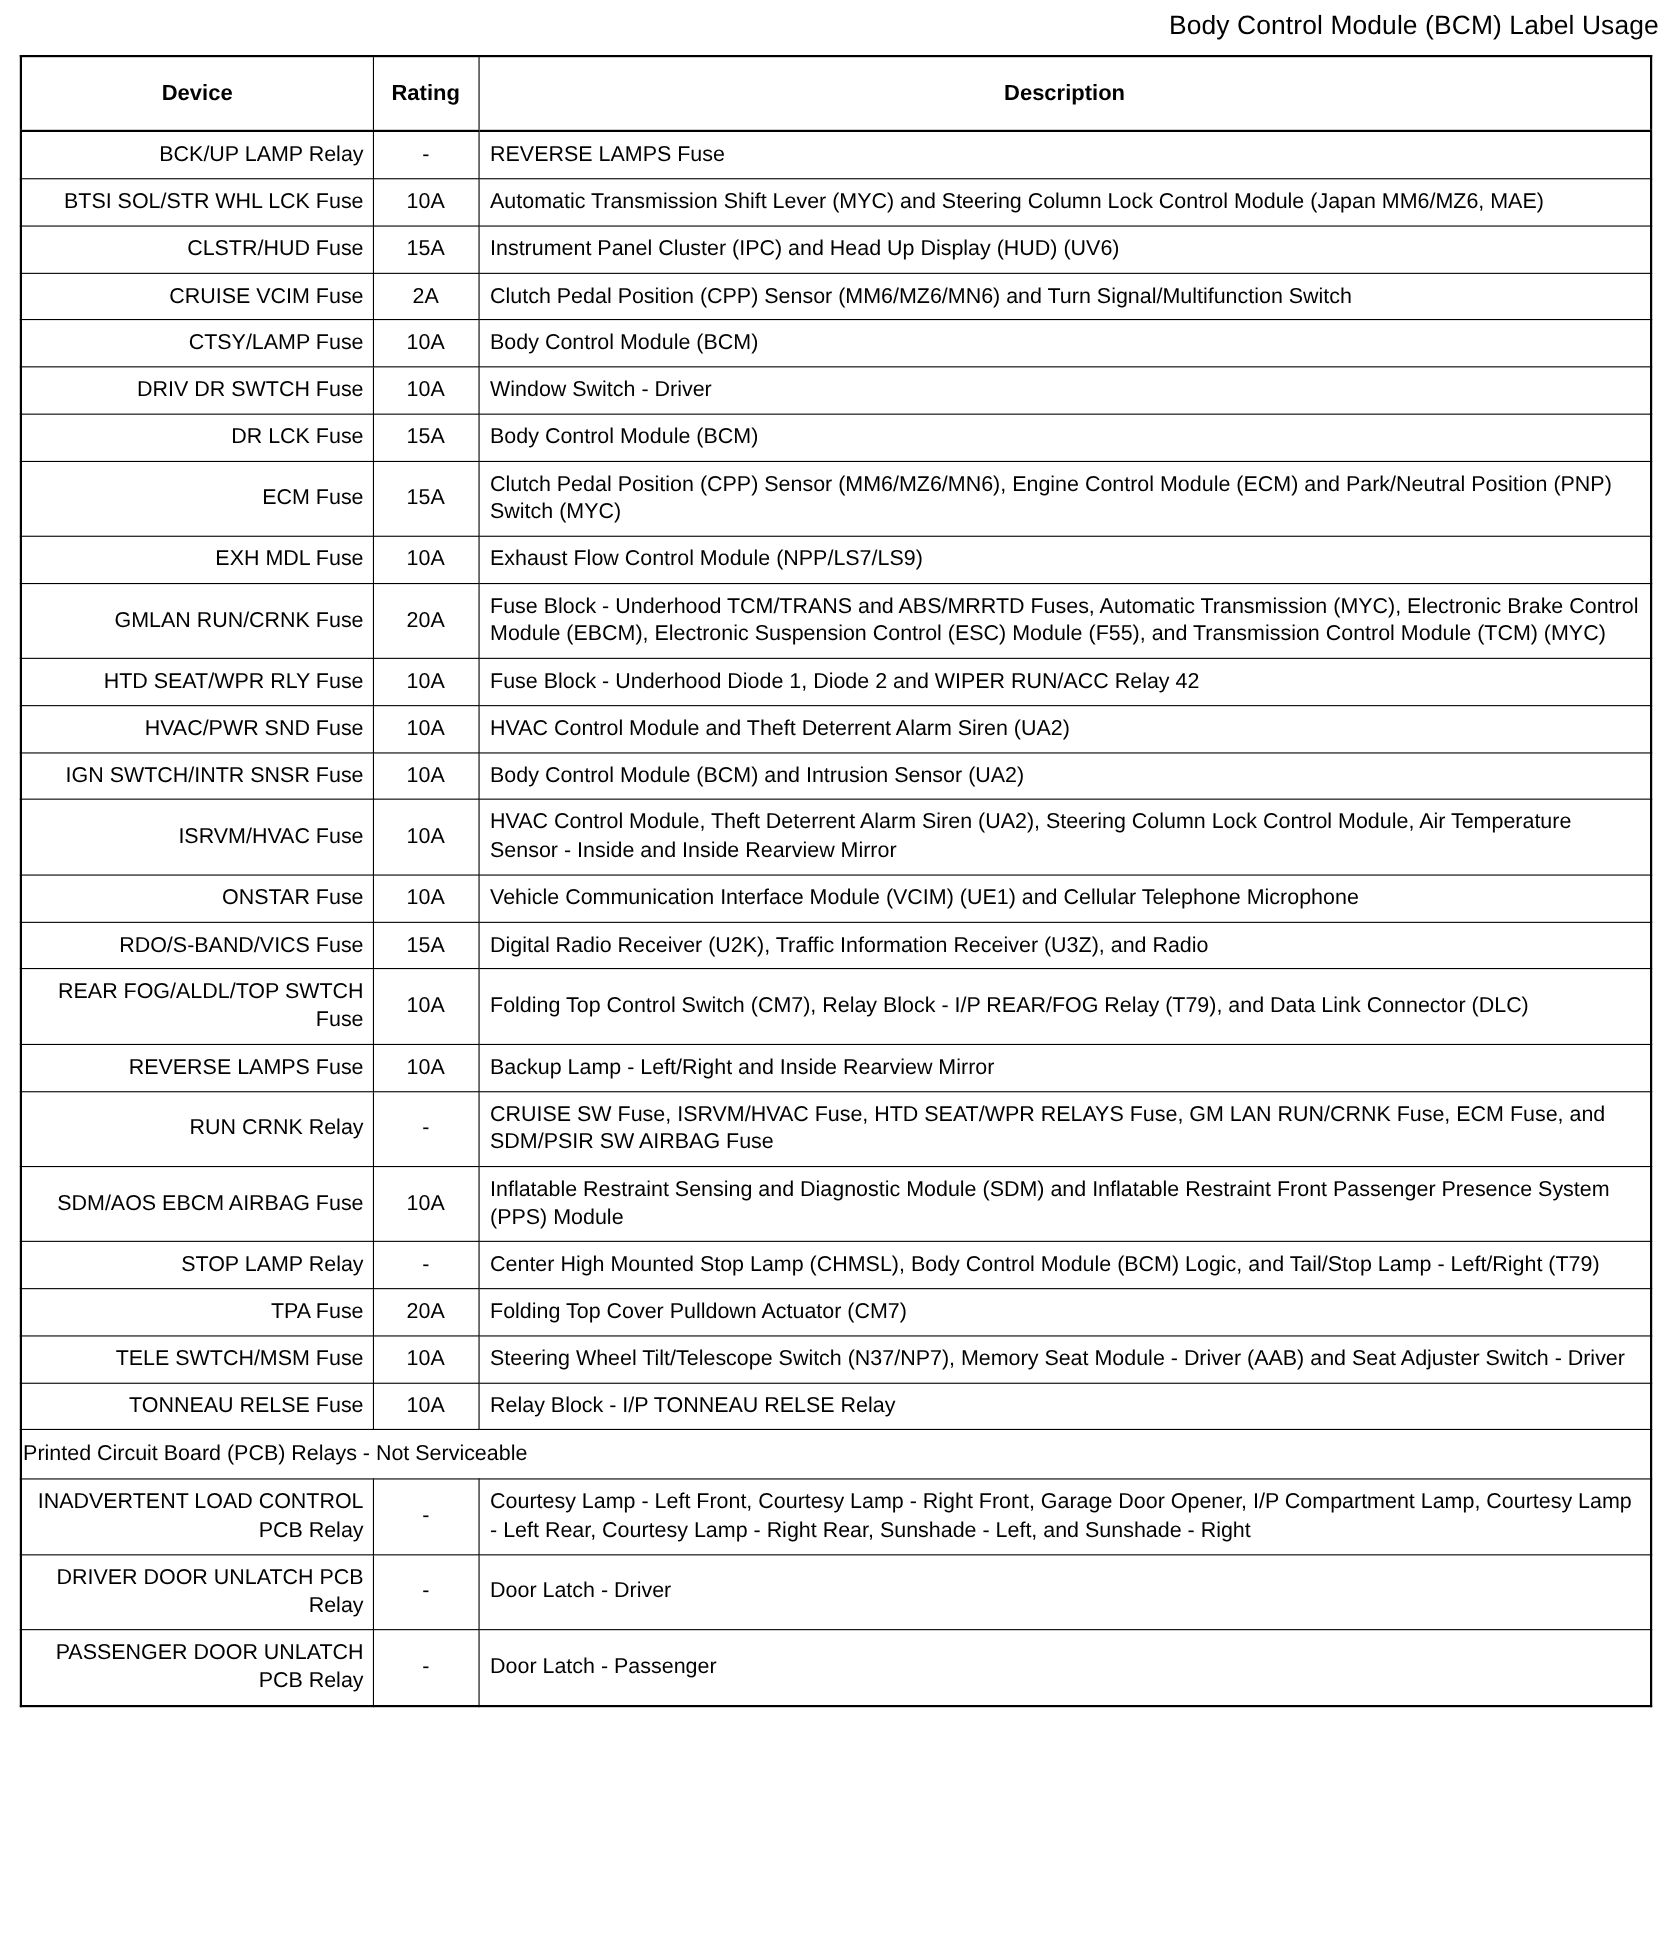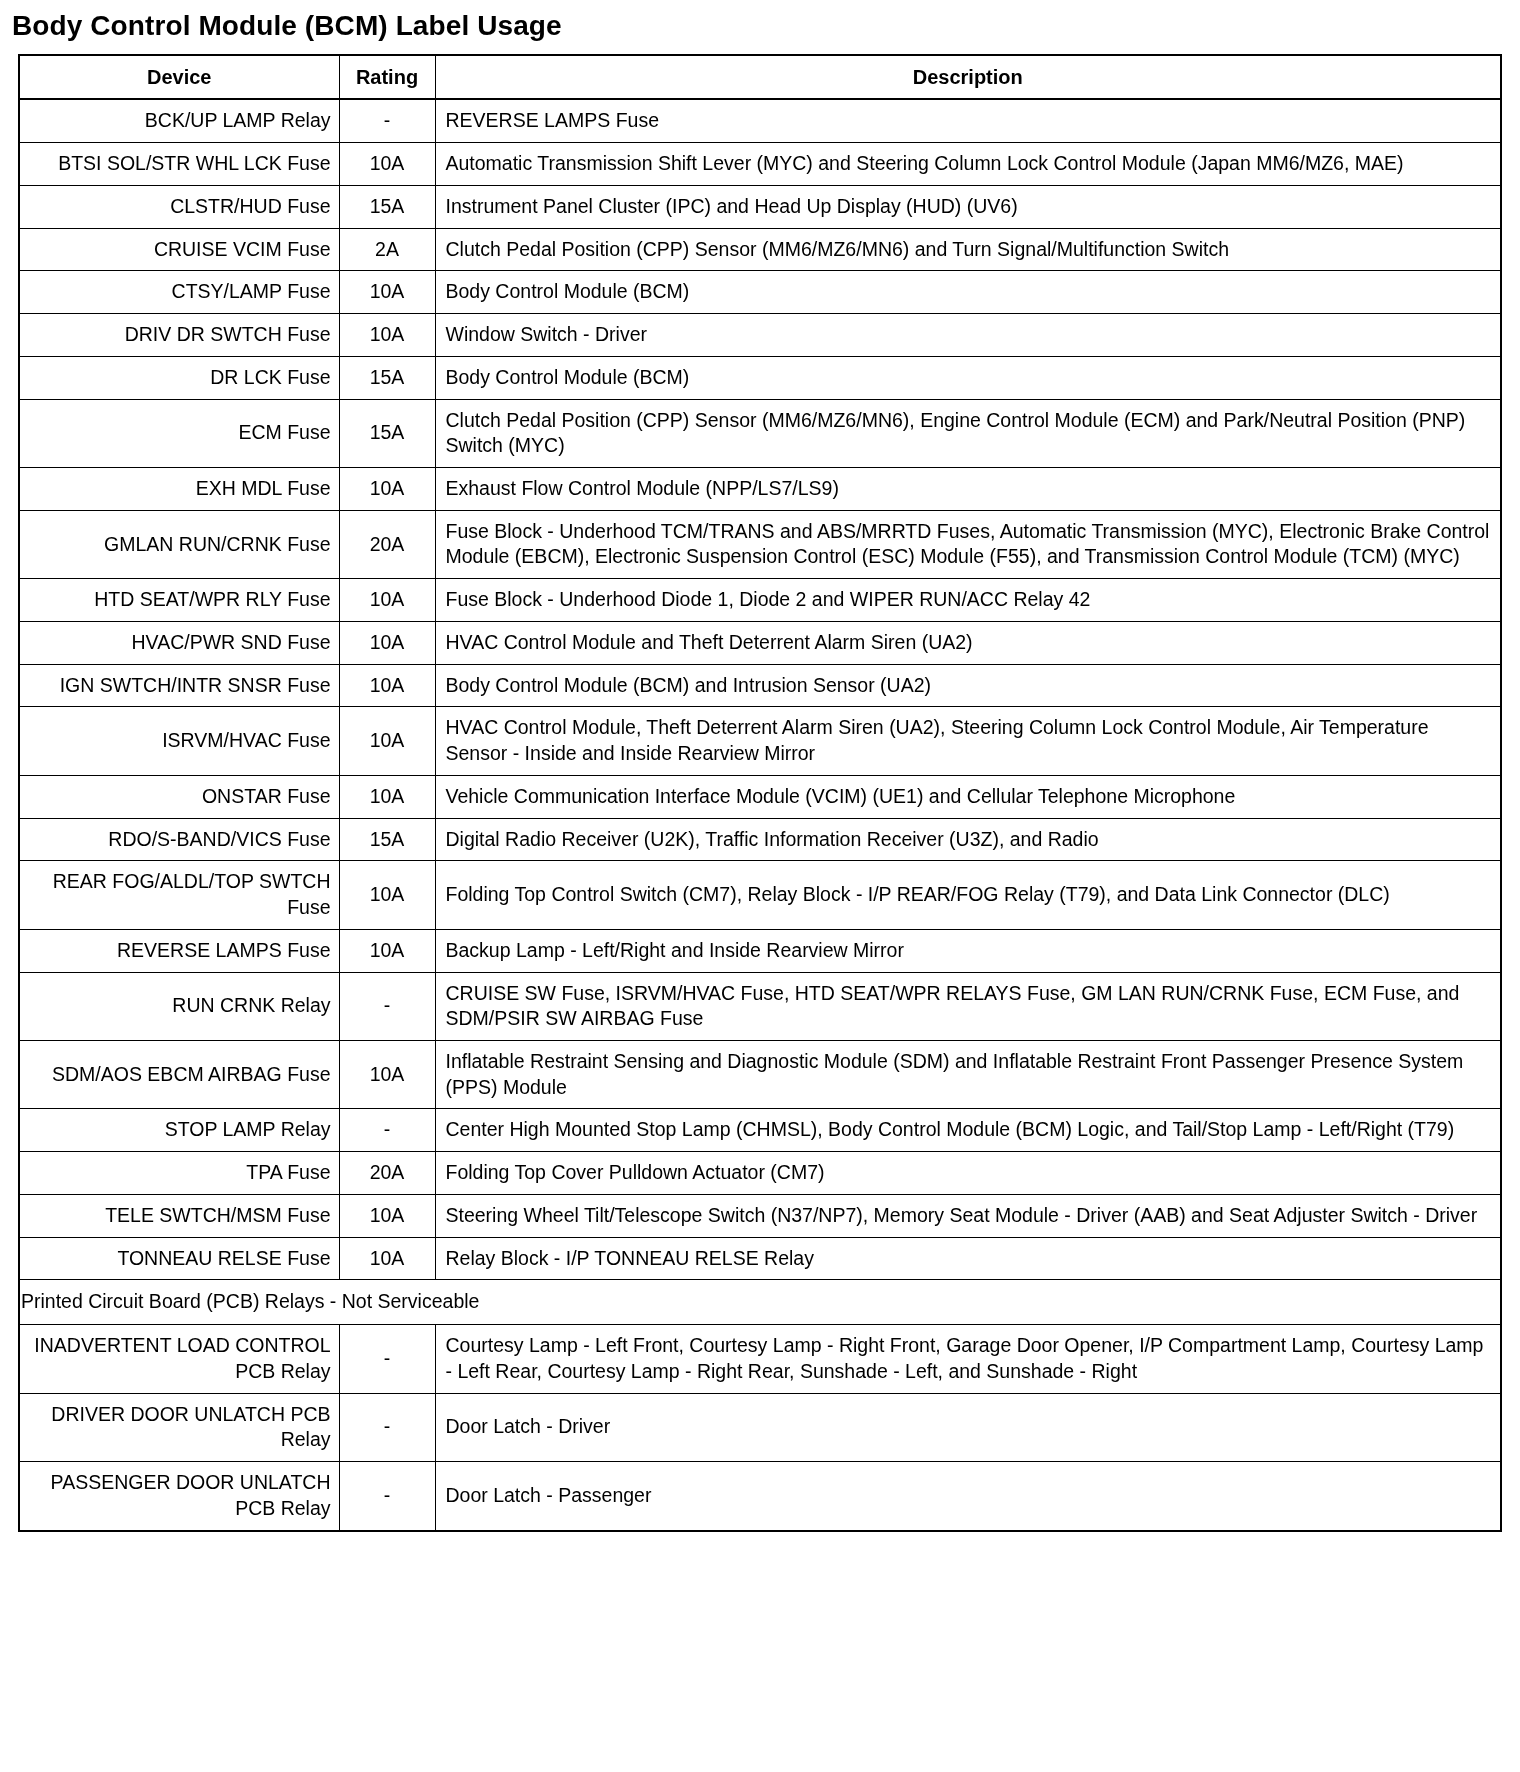--- a/index.html
+++ b/index.html
@@ -11,23 +11,23 @@
     width: 1520px;
     font-family: "Liberation Sans", sans-serif;
     color: #000000;
   }
   .page {
     width: 1520px;
     box-sizing: border-box;
     padding: 6px 12px 10px 12px;
   }
   .doc-title {
-    text-align: left;
-    font-size: 28px;
-    font-weight: bold;
+    text-align: right;
+    font-size: 24px;
+    font-weight: normal;
     margin: 4px 0 12px 0;
     letter-spacing: 0.1px;
   }
   table.bcm {
     border-collapse: collapse;
     width: 1482px;
     margin: 0 auto;
     table-layout: fixed;
     border: 2.5px solid #000;
   }
@@ -38,21 +38,21 @@
   table.bcm th, table.bcm td {
     border: 1.5px solid #000;
     vertical-align: middle;
     font-size: 19.5px;
     line-height: 1.32;
   }
   table.bcm thead th {
     text-align: center;
     font-weight: bold;
     font-size: 20px;
-    padding: 8px 6px;
+    padding: 20px 6px;
     border-bottom: 2.5px solid #000;
   }
   td.device {
     padding: 8px 8px 8px 8px;
     text-align: right;
   }
   td.rating {
     padding: 8px 4px;
     text-align: center;
     white-space: nowrap;

